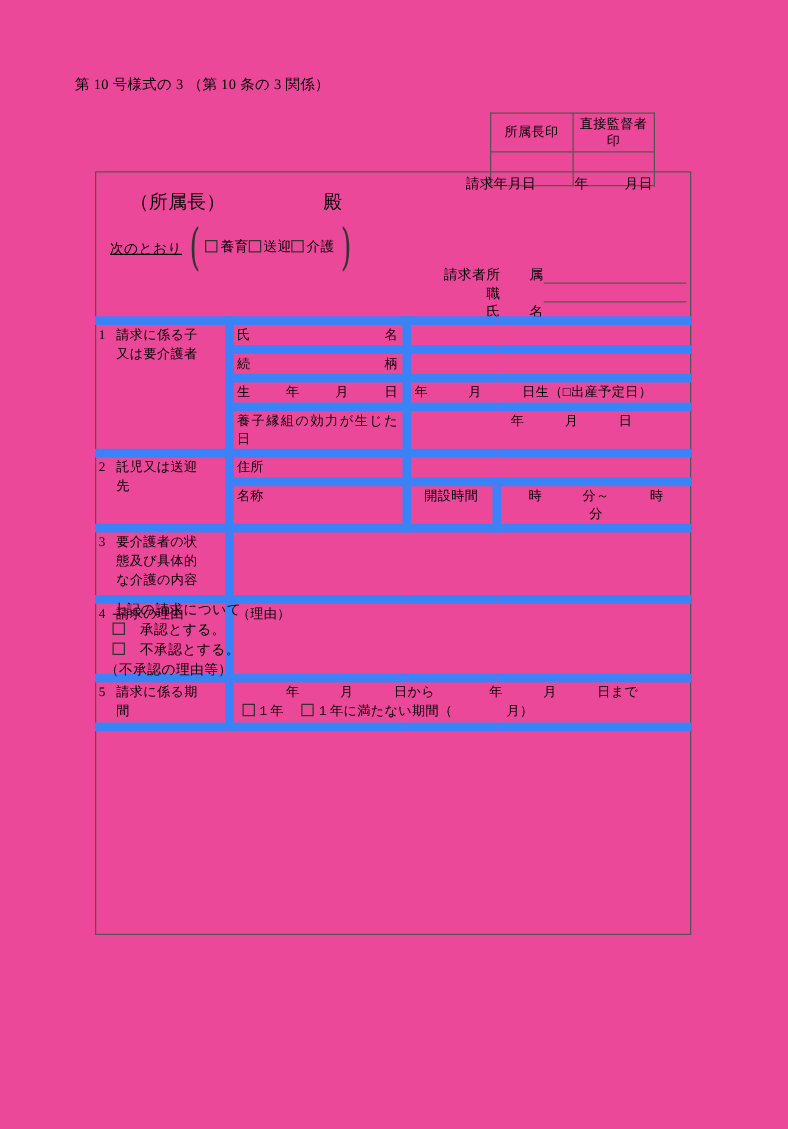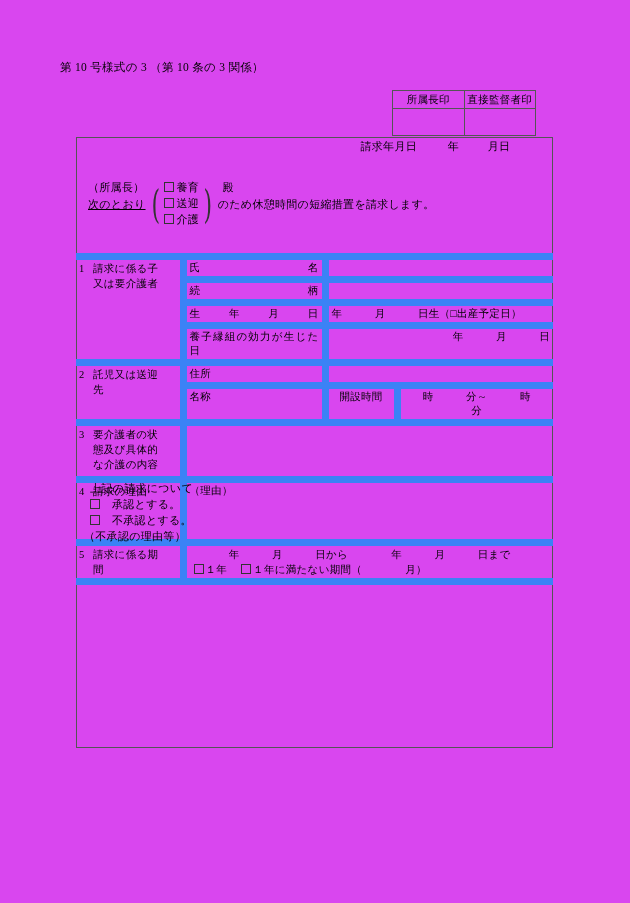--- a/index.html
+++ b/index.html
@@ -13,21 +13,21 @@
     position: relative;
     font-family: "Liberation Serif", "DejaVu Serif", serif;
     color: #000;
     overflow: hidden;
   }
   .page {
     position: absolute;
     left: 0; top: 0;
     width: 630px;
     height: 903px;
-    background: #d946ef;
+    background: #ec4899;
   }
   
   .form-code {
     position: absolute;
     left: 60px;
     top: 60px;
     font-size: 11.5px;
     letter-spacing: 0.3px;
     white-space: nowrap;
   }
@@ -38,21 +38,21 @@
     width: 477px;
     text-align: center;
     font-size: 11.5px;
     letter-spacing: 0.6px;
   }
   
   .seal-table {
     position: absolute;
     left: 392px;
     top: 90px;
-    width: 144px;
+    width: 132px;
     border-collapse: collapse;
     table-layout: fixed;
   }
   .seal-table td {
     border: 1px solid #555;
     font-size: 10.5px;
     text-align: center;
     letter-spacing: 0.3px;
     padding: 1px 0;
   }
@@ -65,40 +65,39 @@
     left: 76px;
     top: 137px;
     width: 477px;
     height: 611px;
     border: 1px solid #555;
     box-sizing: border-box;
   }
   
   .req-date {
     position: absolute;
-    left: 64px;
+    left: 76px;
     top: 139px;
     width: 477px;
     font-size: 11px;
     text-align: right;
     padding-right: 22px;
     box-sizing: border-box;
     letter-spacing: 0.3px;
   }
   .req-date .yy { display:inline-block; width: 42px; }
   .req-date .mm { display:inline-block; width: 40px; }
   .req-date .dd { display:inline-block; width: 20px; text-align:left;}
 
   .addressee {
     position: absolute;
-    left: 88px;
+    left: 104px;
     top: 152px;
-    font-size: 11px;
-    letter-spacing: 0.3px;
-    margin-top: 28px;
+    font-size: 15px;
+    letter-spacing: 0.3px;
   }
   .addressee .dono { display:inline-block; margin-left: 78px; }
 
   .sentence-row {
     position: absolute;
     left: 88px;
     top: 180px;
     font-size: 11px;
     display: flex;
     align-items: center;
@@ -113,24 +112,23 @@
   .brace {
     font-size: 40px;
     line-height: 0.9;
     font-family: "DejaVu Serif", serif;
     transform: scaleX(0.55);
     color: #333;
     display: inline-block;
   }
   .checks-col {
     display: flex;
-    flex-direction: column;
+    flex-direction: row;
     justify-content: flex-end;
     padding: 0 1px;
-    font-family: Liberation Mono, monospace;
   }
   .checks-col .ck {
     font-size: 11px;
     line-height: 16px;
     white-space: nowrap;
     letter-spacing: 0.2px;
   }
   .cbox {
     display: inline-block;
     width: 8px;
@@ -247,23 +245,39 @@
     <span class="lead">次のとおり</span>
     <span class="brace-group">
       <span class="brace">(</span>
       <span class="checks-col">
         <span class="ck"><span class="cbox"></span><span>養育</span></span>
         <span class="ck"><span class="cbox"></span><span>送迎</span></span>
         <span class="ck"><span class="cbox"></span><span>介護</span></span>
       </span>
       <span class="brace">)</span>
     </span>
-    <span class="tail">のため休憩時間の短縮措置を請求します。</span>
-  </div>
-
+  </div>
+
+  <div class="requester">
+    <div class="rrow">
+      <span class="rlabel">請求者</span>
+      <span class="rkey">所　属</span>
+      <span class="rline"></span>
+    </div>
+    <div class="rrow">
+      <span class="rlabel"></span>
+      <span class="rkey">職</span>
+      <span class="rline"></span>
+    </div>
+    <div class="rrow">
+      <span class="rlabel"></span>
+      <span class="rkey">氏　名</span>
+      <span class="rline"></span>
+    </div>
+  </div>
 
   <table class="grid">
     <colgroup>
       <col style="width:107px">
       <col style="width:142px">
       <col style="width:72px">
       <col style="width:156px">
     </colgroup>
 
     <tbody>
@@ -286,21 +300,21 @@
     <tr>
       <td style="height:14px">
             <span class="spread">生　年　月　日</span>
           </td>
       <td colspan="2" class="no-right" style="text-align:left">年　　　月　　　日生（□出産予定日）</td>
     </tr>
     <tr>
       <td style="height:14px">
             <span class="spread">養子縁組の効力が生じた日</span>
           </td>
-      <td colspan="2" class="no-right" style="text-align:right; padding-left:36px">年　　　月　　　日</td>
+      <td colspan="2" class="no-right" style="text-align:center; padding-left:36px">年　　　月　　　日</td>
     </tr>
 
     <tr>
       <td class="idxcell no-left" rowspan="2">
         <div><span class="n">2</span><span class="t">託児又は送迎</span></div>
         <div><span class="n"></span><span class="t">先</span></div>
       </td>
       <td style="height:14px; width:28px">住所</td>
       <td colspan="2" class="no-right"></td>
     </tr>

